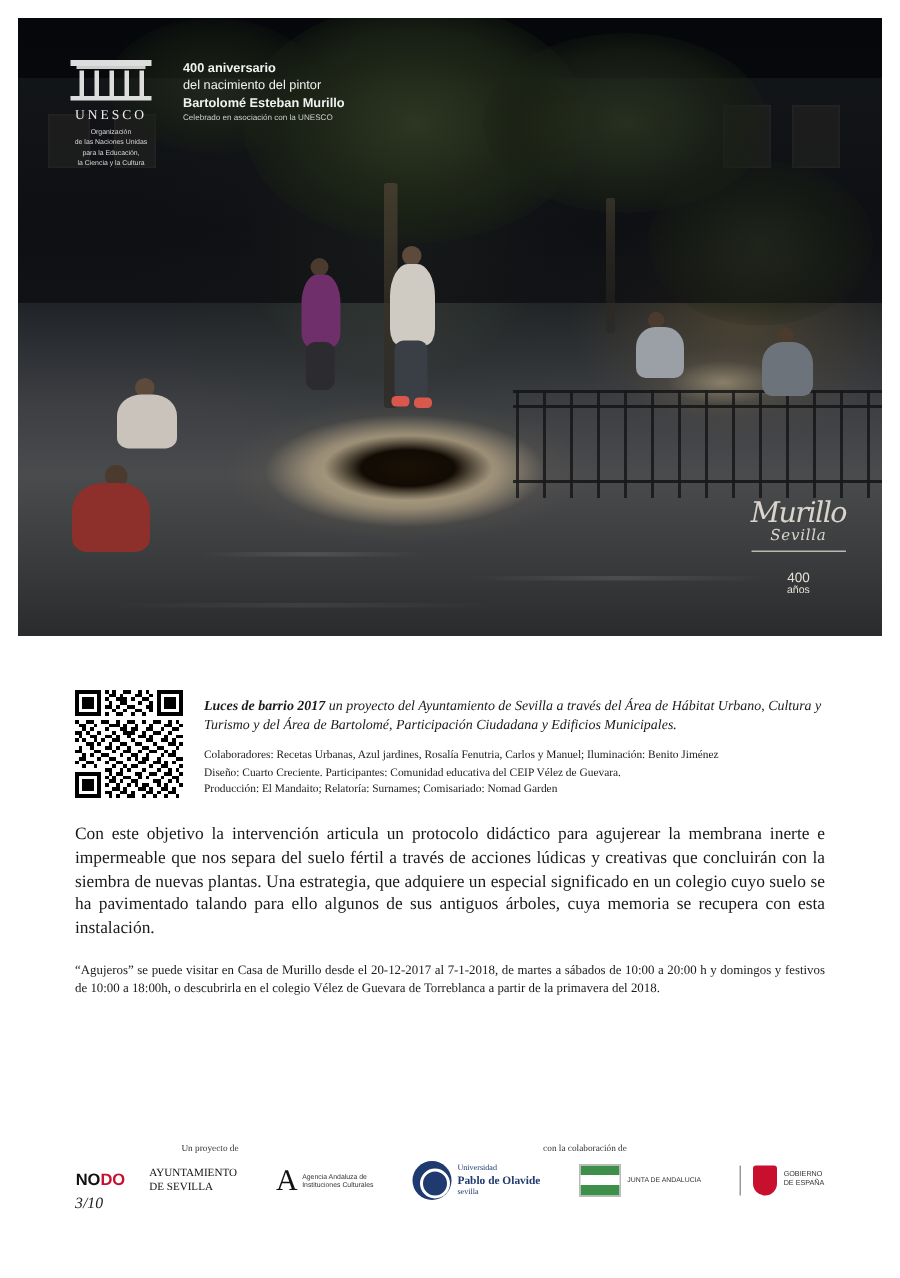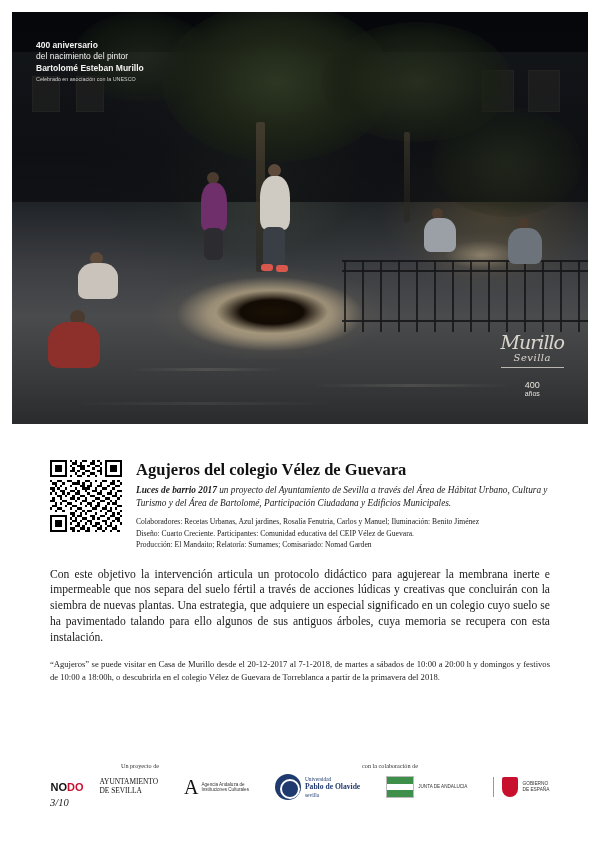--- a/index.html
+++ b/index.html
@@ -424,20 +424,37 @@
       <div class="head" style="left:14px;top:0px;width:11px;height:11px;background:#4b3b2e;"></div>
       <div class="body" style="left:4px;top:10px;width:34px;height:36px;background:#6c737b;"></div>
     </div>
 
     <div class="streak" style="left:120px;top:356px;width:150px;"></div>
     <div class="streak" style="left:300px;top:372px;width:200px;"></div>
     <div class="streak" style="left:60px;top:390px;width:260px;opacity:.6;"></div>
   </div>
 
   <div class="unesco">
+    <div class="unesco-logo">
+      <div class="unesco-temple">
+        <div class="roof"></div>
+          <div class="roof2"></div>
+        <div class="col" style="left:10px;"></div>
+        <div class="col" style="left:20px;"></div>
+        <div class="col" style="left:30px;"></div>
+        <div class="col" style="left:40px;"></div>
+        <div class="col" style="left:50px;"></div>
+        <div class="base"></div>
+      </div>
+      <div class="unesco-word">UNESCO</div>
+      <div class="unesco-sub" style="white-space:pre-line;">Organización
+de las Naciones Unidas
+para la Educación,
+la Ciencia y la Cultura</div>
+    </div>
     <div class="unesco-text">
       <div class="l1">400 aniversario</div>
       <div class="l1" style="font-weight:normal;">del nacimiento del pintor</div>
       <div class="l1">Bartolomé Esteban Murillo</div>
       <div class="l2">Celebrado en asociación con la UNESCO</div>
     </div>
   </div>
 
   <div class="signature">
     <div class="sig-script">
@@ -660,21 +677,20 @@
             <rect x="14" y="28" width="2" height="1"></rect>
             <rect x="18" y="28" width="1" height="1"></rect>
             <rect x="21" y="28" width="1" height="1"></rect>
             <rect x="24" y="28" width="1" height="1"></rect>
             <rect x="27" y="28" width="1" height="1"></rect>
         </g>
       </svg>
     </div>
 
     <div class="headtext">
-      <h1>Agujeros del colegio Vélez de Guevara</h1>
       <div class="subtitle">
         <span class="work">Luces de barrio 2017</span><span class="em"> un proyecto del Ayuntamiento de Sevilla a través del Área de Hábitat Urbano, Cultura y Turismo y del Área de Bartolomé, Participación Ciudadana y Edificios Municipales.</span>
       </div>
       <div class="credits">
         <div>Colaboradores: Recetas Urbanas, Azul jardines, Rosalía Fenutria, Carlos y Manuel; Iluminación: Benito Jiménez</div>
         <div>Diseño: Cuarto Creciente.        Participantes: Comunidad educativa del CEIP Vélez de Guevara.</div>
         <div>Producción: El Mandaito; Relatoría: Surnames; Comisariado: Nomad Garden</div>
       </div>
     </div>
   </div>

